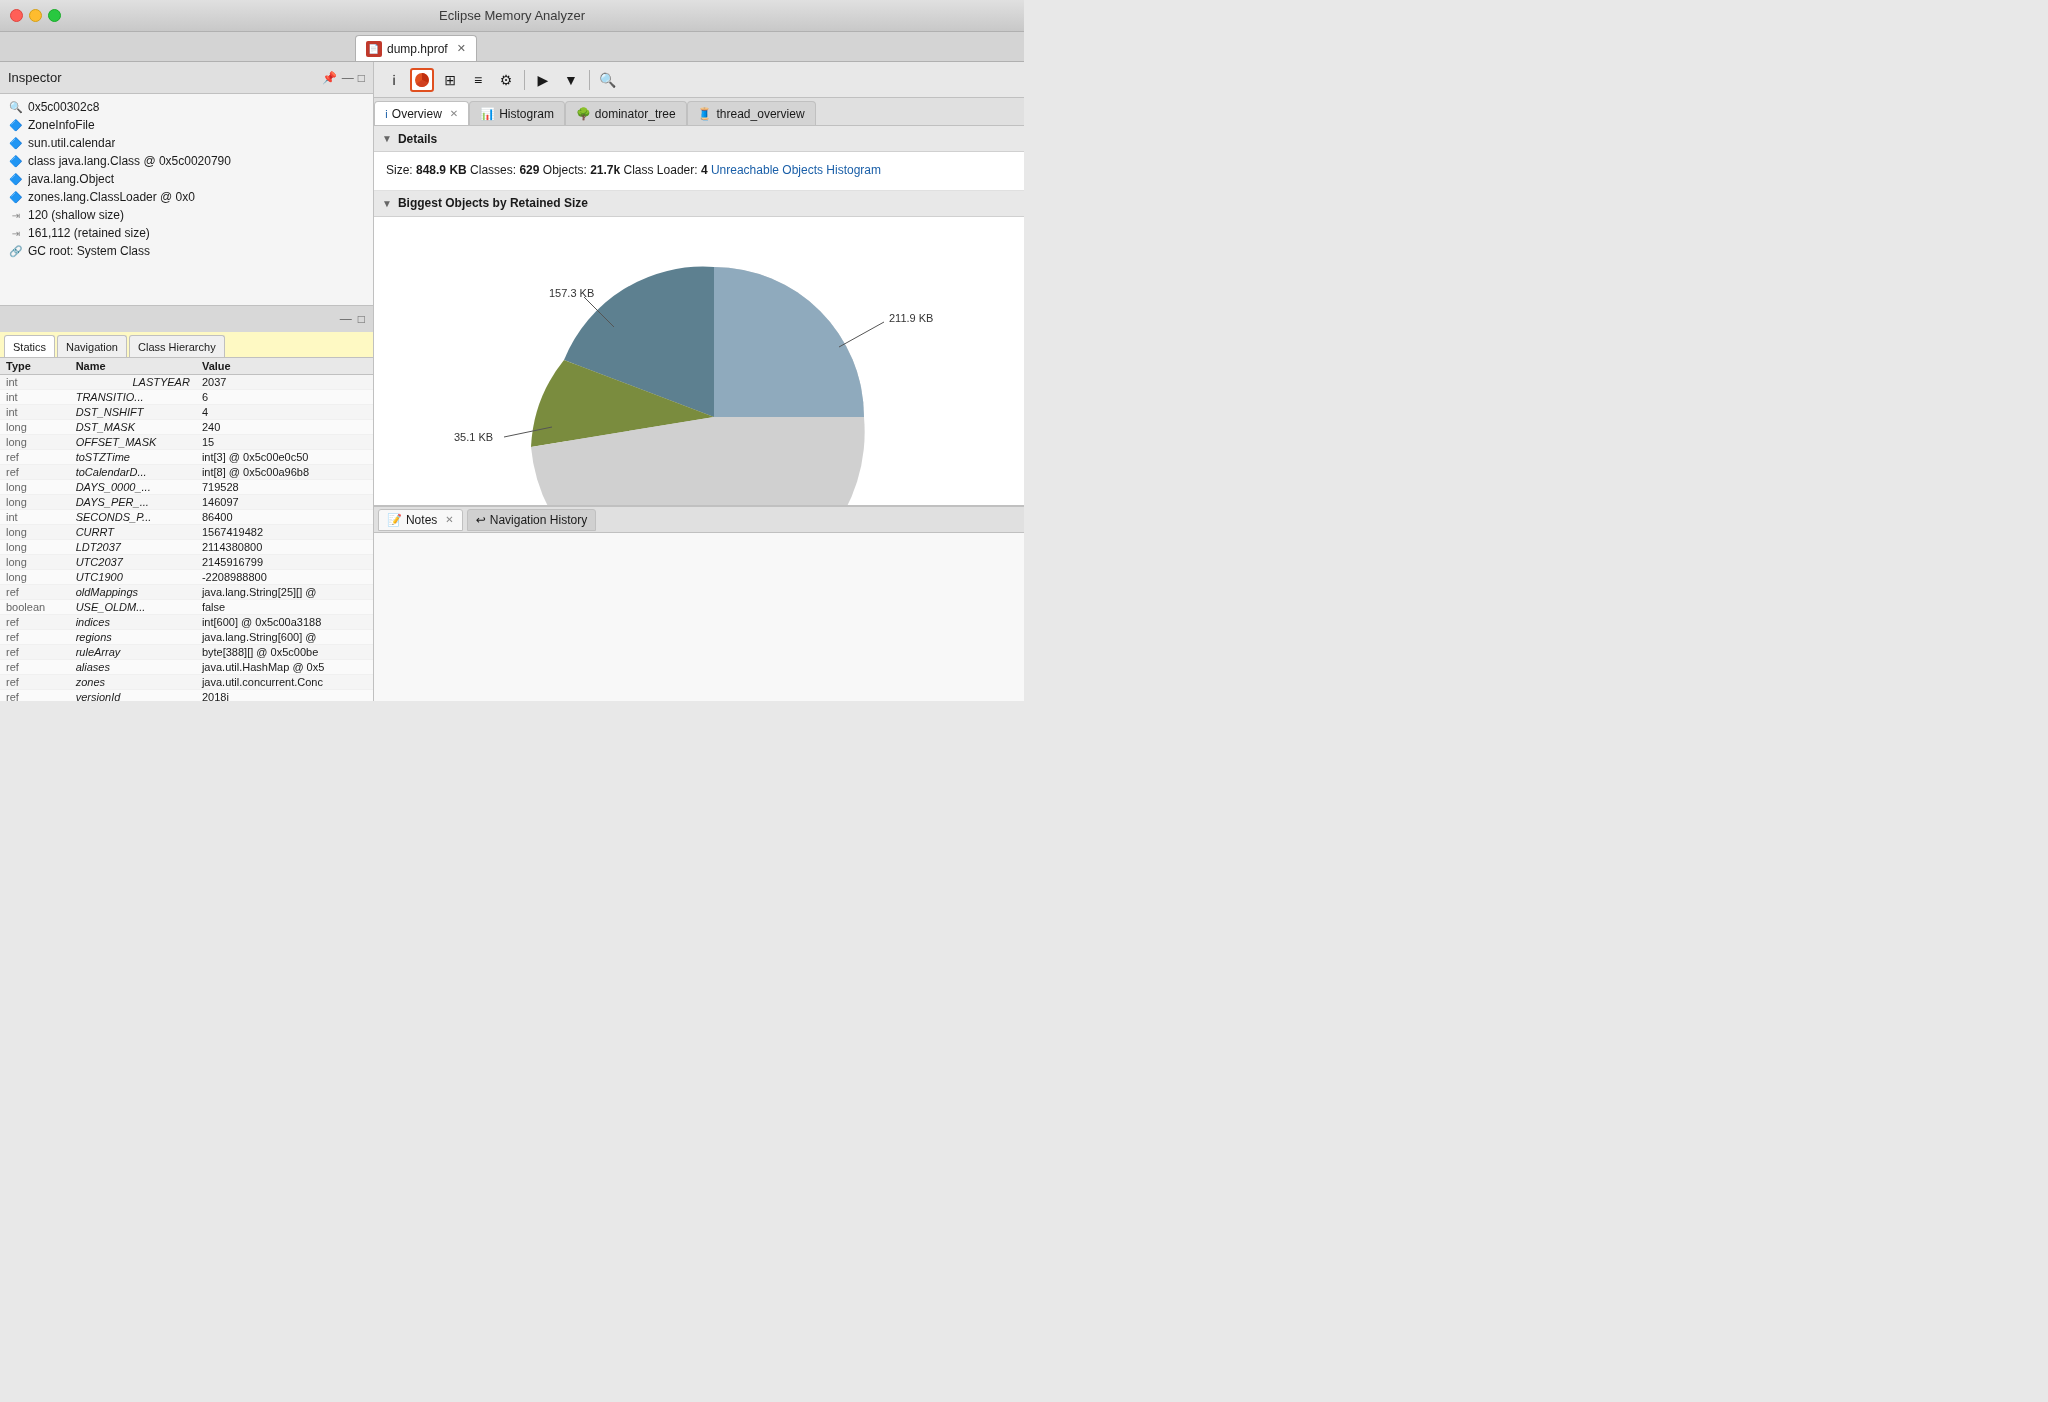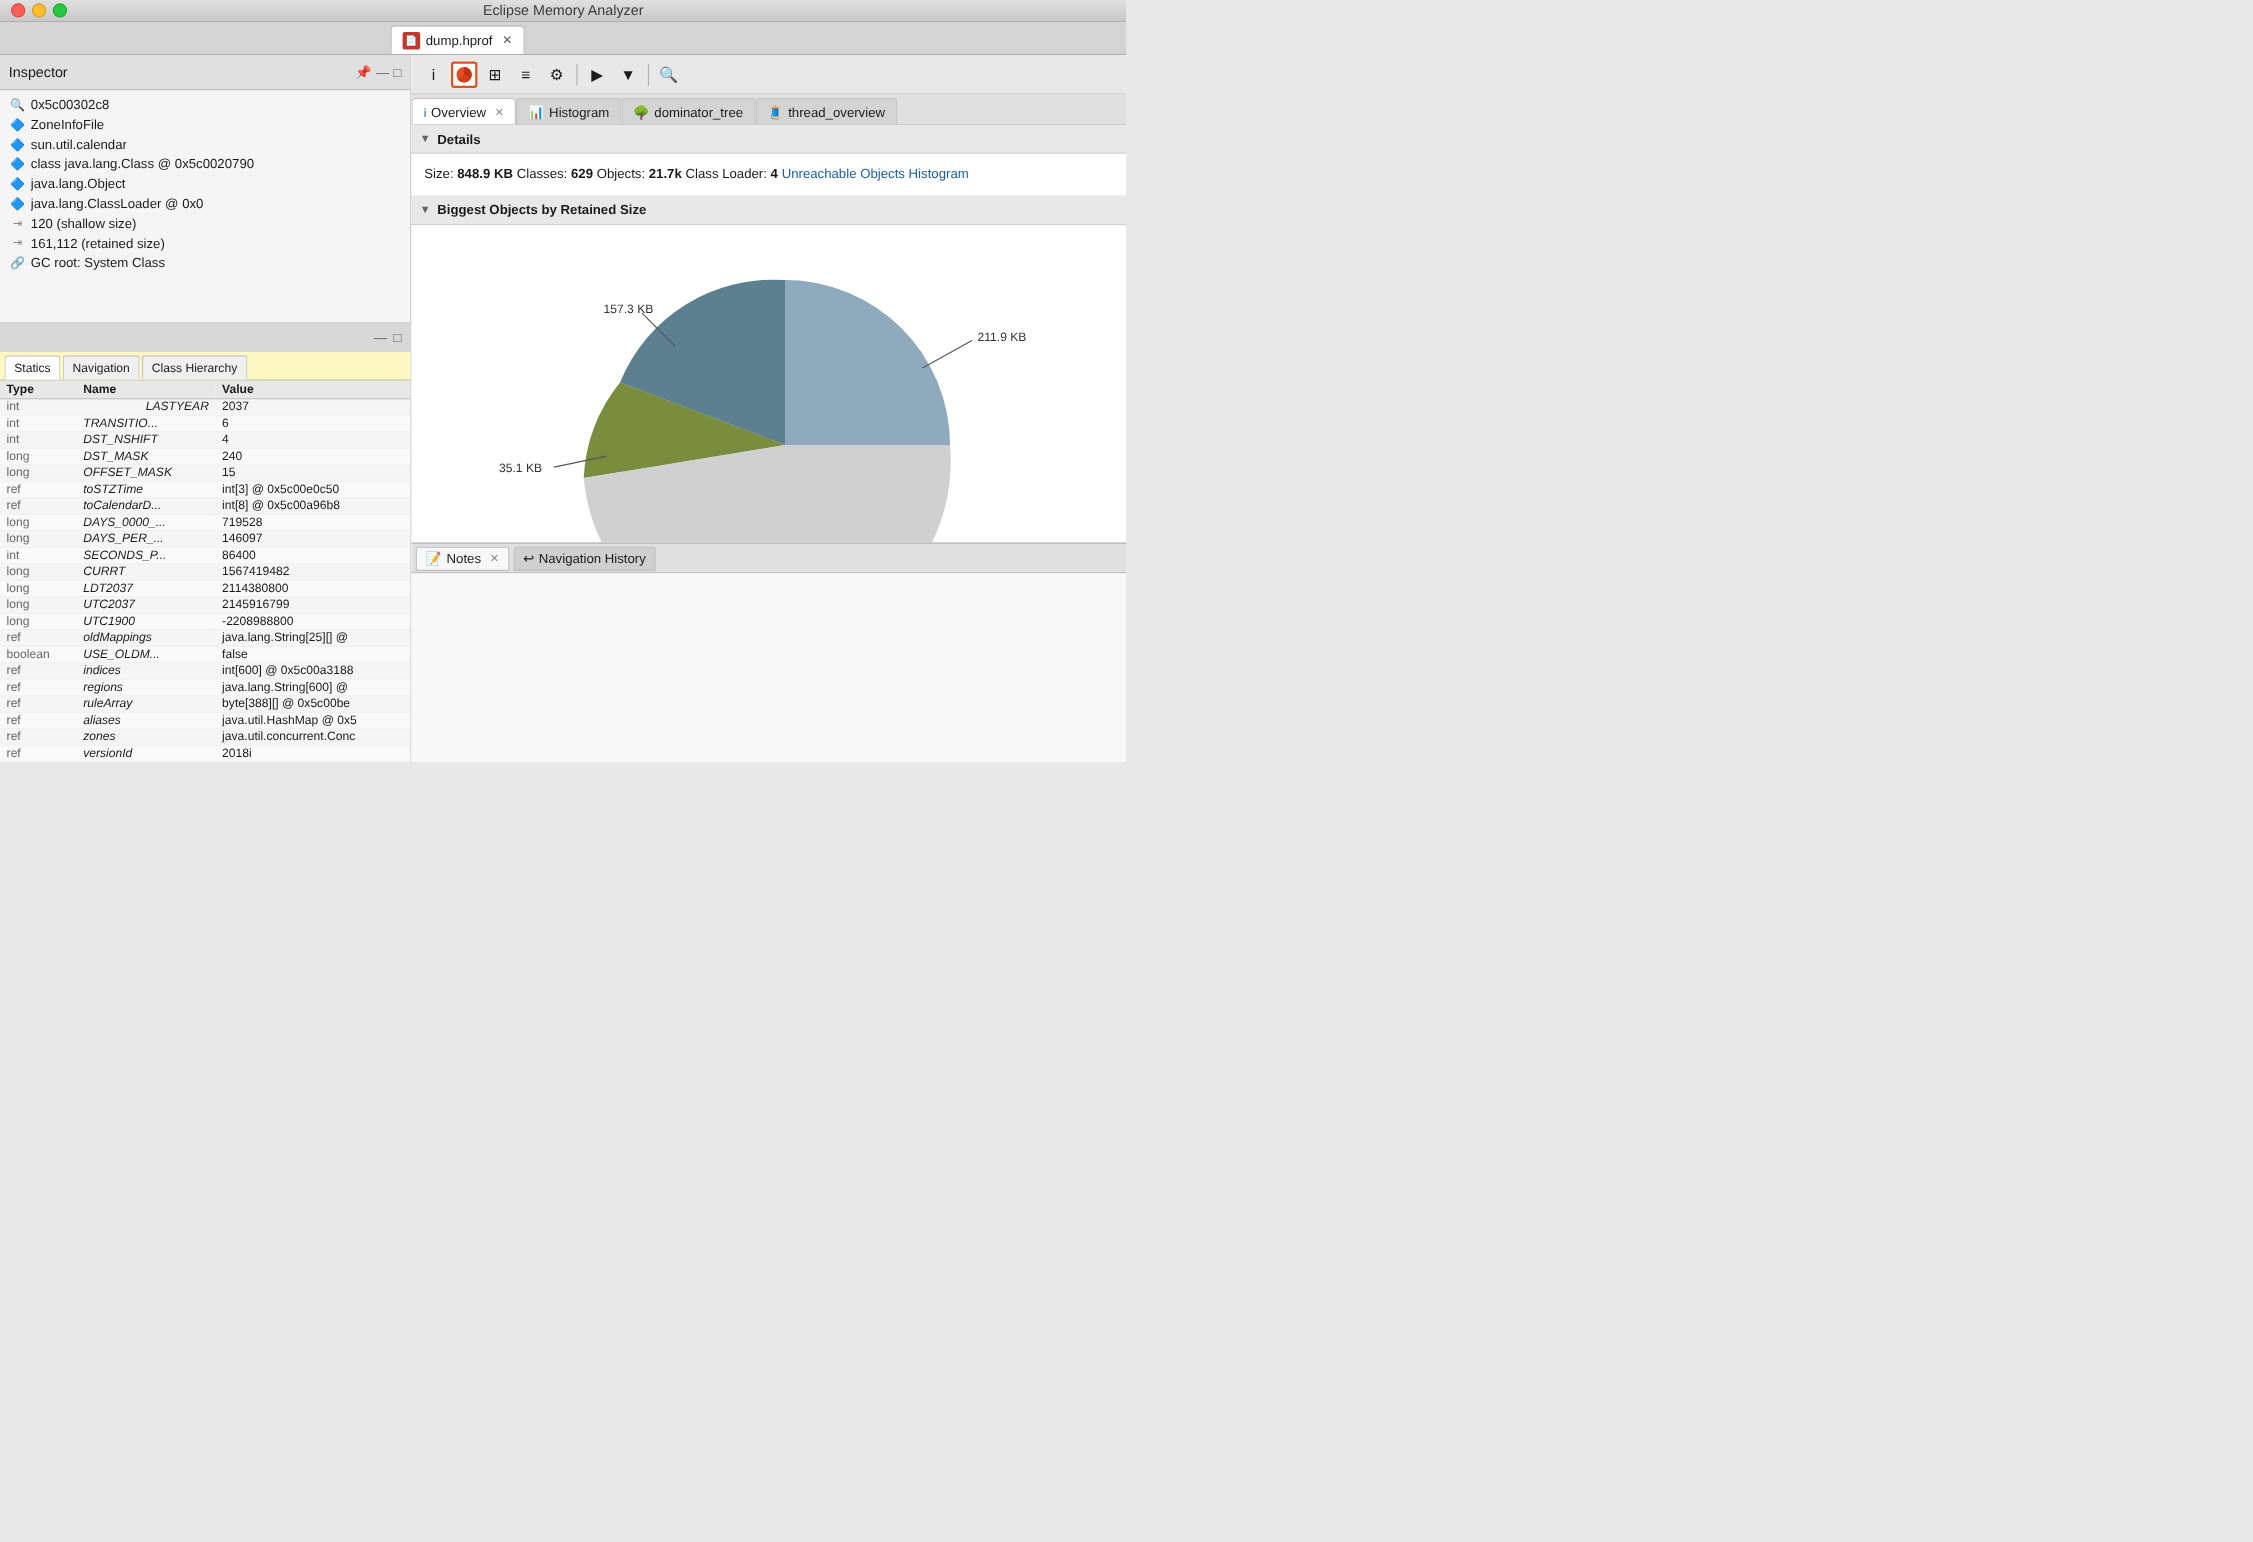--- a/index.html
+++ b/index.html
@@ -1,19 +1,19 @@
 <!DOCTYPE html>
 <html><head>
   <meta charset="utf-8">
   <style>
     * { box-sizing: border-box; margin: 0; padding: 0; }
     body { font-family: -apple-system, BlinkMacSystemFont, "Helvetica Neue", Arial, sans-serif; font-size: 12px; background: #e8e8e8; color: #1a1a1a; width: 1024px; height: 701px; overflow: hidden; }
 
     
-    .titlebar { height: 20px; background: linear-gradient(to bottom, #e0e0e0, #c8c8c8); display: flex; align-items: center; justify-content: center; border-bottom: 1px solid #b0b0b0; position: relative; }
+    .titlebar { height: 32px; background: linear-gradient(to bottom, #e0e0e0, #c8c8c8); display: flex; align-items: center; justify-content: center; border-bottom: 1px solid #b0b0b0; position: relative; }
     .titlebar-title { font-size: 13px; color: #3a3a3a; font-weight: 500; }
     .window-controls { position: absolute; left: 10px; display: flex; gap: 6px; align-items: center; }
     .wc { width: 13px; height: 13px; border-radius: 50%; cursor: pointer; }
     .wc-close { background: #ff5f57; border: 1px solid #e0443e; }
     .wc-min { background: #febc2e; border: 1px solid #d4a017; }
     .wc-max { background: #28c840; border: 1px solid #1aab29; }
 
     
     .app-body { display: flex; flex-direction: column; height: calc(100% - 28px); }
 
@@ -138,21 +138,21 @@
         <div class="tree-item">
           <div class="tree-icon">🔷</div>
           <span class="tree-label">class java.lang.Class @ 0x5c0020790</span>
         </div>
         <div class="tree-item">
           <div class="tree-icon">🔷</div>
           <span class="tree-label">java.lang.Object</span>
         </div>
         <div class="tree-item">
           <div class="tree-icon">🔷</div>
-          <span class="tree-label">java.lang.ClassLoader @ 0x0</span>
+          <span class="tree-label">zones.lang.ClassLoader @ 0x0</span>
         </div>
         <div class="tree-item">
           <div class="tree-icon" style="color:#888;font-size:10px;">⇥</div>
           <span class="tree-label">120 (shallow size)</span>
         </div>
         <div class="tree-item">
           <div class="tree-icon" style="color:#888;font-size:10px;">⇥</div>
           <span class="tree-label">161,112 (retained size)</span>
         </div>
         <div class="tree-item">

